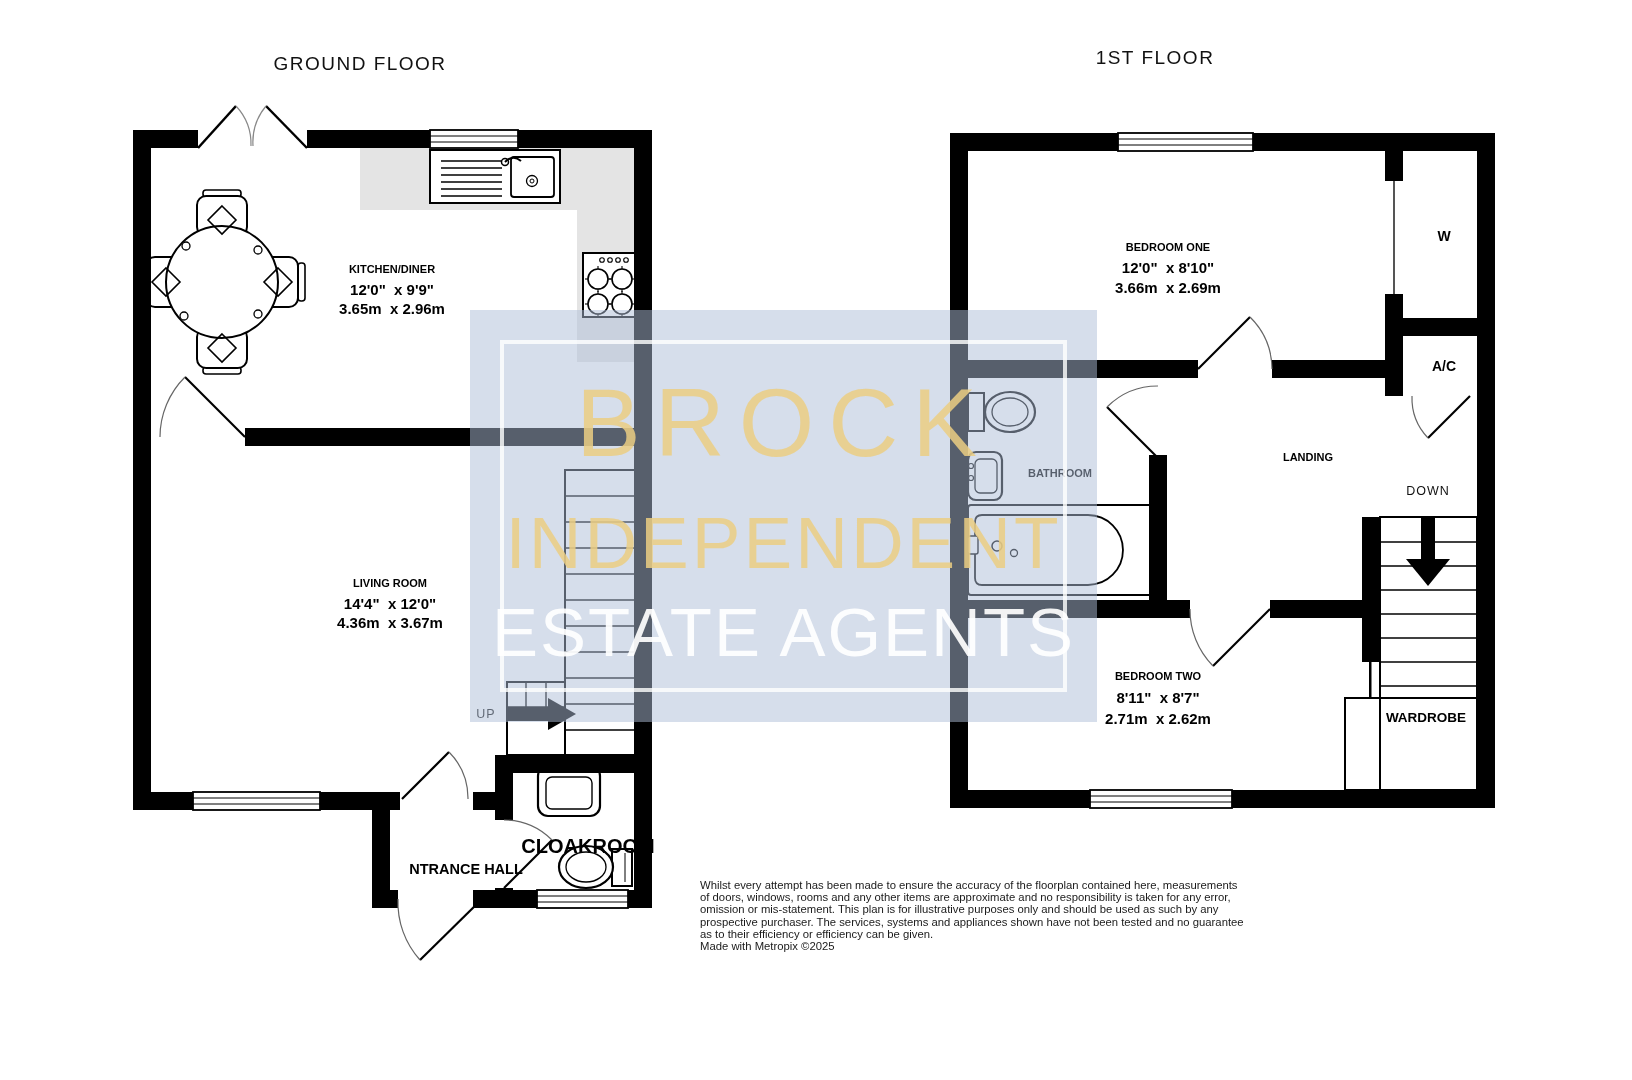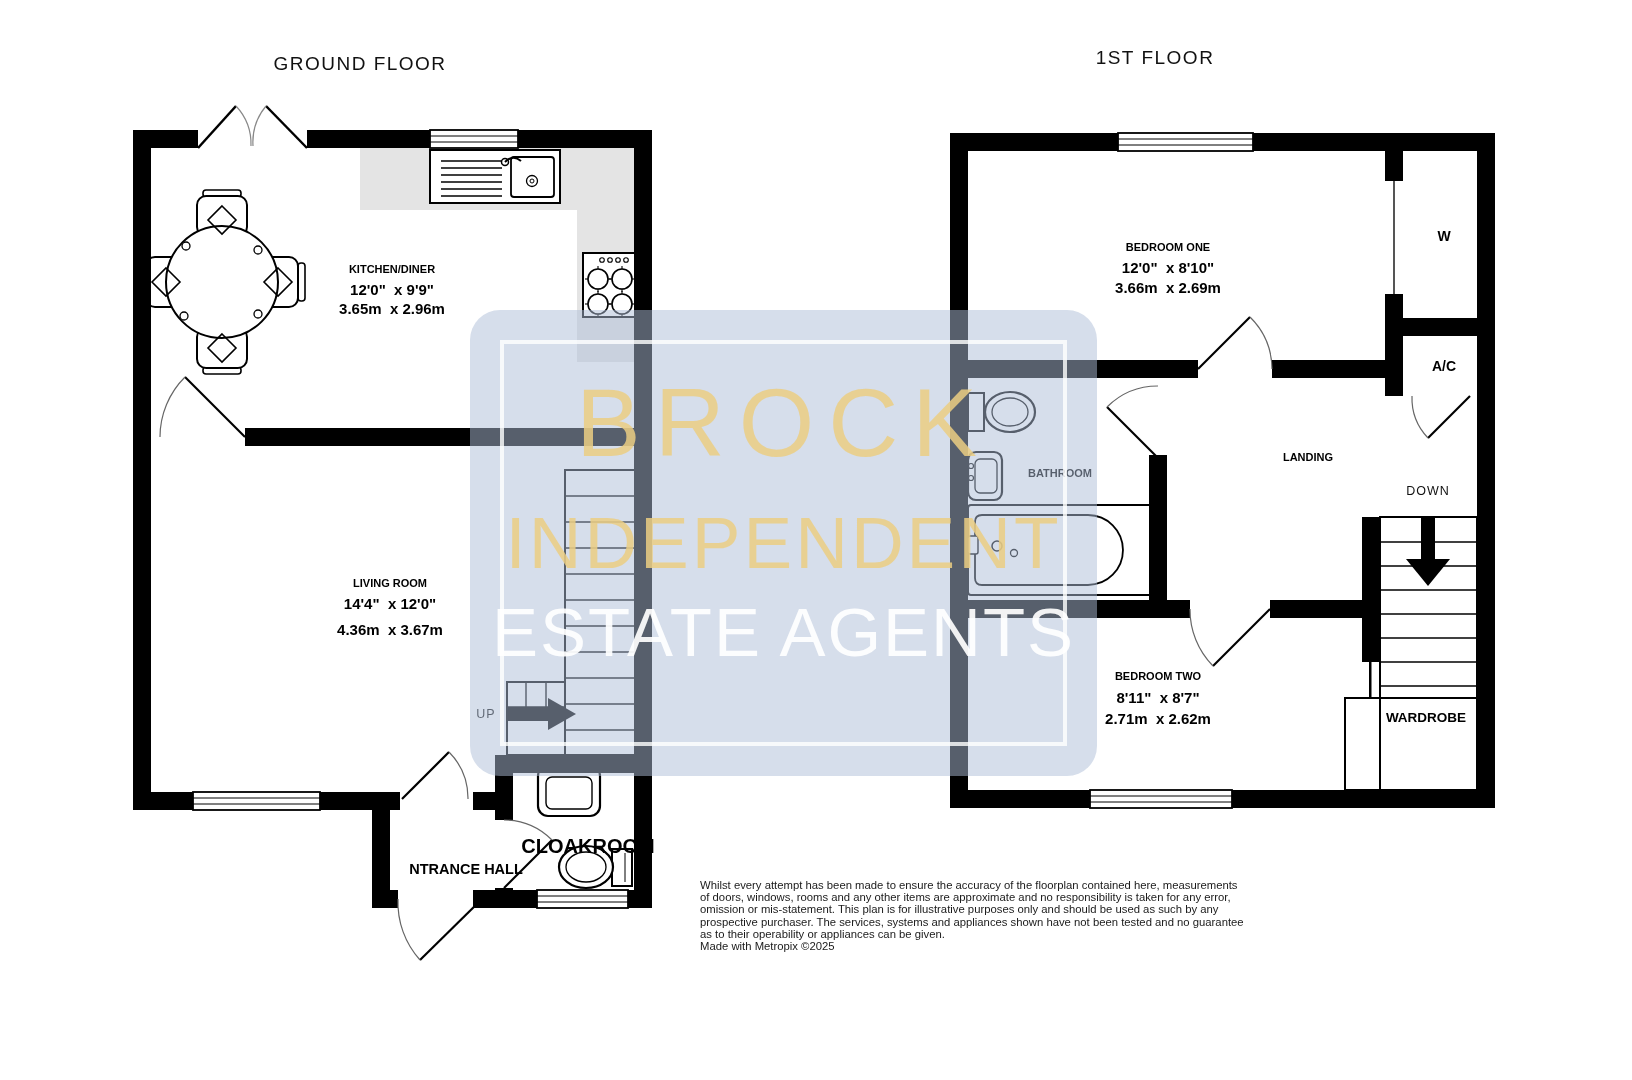--- a/index.html
+++ b/index.html
@@ -6,22 +6,22 @@
   #canvas{position:relative;width:1632px;height:1080px;background:#ffffff;overflow:hidden;
           font-family:"Liberation Sans", sans-serif;}
   #plan-svg{position:absolute;left:0;top:0;}
   .label{position:absolute;transform:translate(-50%,-50%);white-space:pre;color:#000;
          font-family:"Liberation Sans", sans-serif;}
   .floor-title{font-size:19px;letter-spacing:1.5px;color:#111;font-weight:400;}
   .room-name{font-size:11px;font-weight:bold;}
   .room-dim{font-size:15px;font-weight:bold;}
   .small-label{font-size:12.5px;letter-spacing:1px;color:#111;}
   .closet-label{font-size:14px;font-weight:bold;}
-  .watermark{position:absolute;left:470px;top:310px;width:627px;height:466px;
-             background:rgba(174,189,215,0.5);pointer-events:none;border-radius:30px;}
+  .watermark{position:absolute;left:470px;top:310px;width:627px;height:412px;
+             background:rgba(174,189,215,0.5);pointer-events:none;}
   .watermark-border{position:absolute;left:30px;top:30px;right:30px;bottom:30px;
              border:4px solid rgba(255,255,255,0.8);}
   .wm-line{position:absolute;width:100%;text-align:center;line-height:1;font-weight:300;}
   .wm-line1{top:64px;font-size:97px;letter-spacing:14px;color:rgba(235,206,130,0.85);}
   .wm-line2{top:196px;font-size:73px;letter-spacing:3px;color:rgba(235,206,130,0.85);}
   .wm-line3{top:288px;font-size:69px;letter-spacing:2px;color:rgba(255,255,255,0.92);}
   .disclaimer{position:absolute;left:700px;top:879px;width:616px;text-align:left;
               font-size:11.3px;line-height:12.2px;color:#1a1a1a;}
 </style>
 </head>
@@ -307,21 +307,21 @@
 
   <div class="label floor-title" style="left:360px;top:64px;">GROUND FLOOR</div>
   <div class="label floor-title" style="left:1155px;top:58px;">1ST FLOOR</div>
 
   <div class="label room-name" style="left:392px;top:269px;">KITCHEN/DINER</div>
   <div class="label room-dim" style="left:392px;top:289px;">12'0"  x 9'9"</div>
   <div class="label room-dim" style="left:392px;top:308px;text-align:right;">3.65m  x 2.96m</div>
 
   <div class="label room-name" style="left:390px;top:583px;">LIVING ROOM</div>
   <div class="label room-dim" style="left:390px;top:603px;">14'4"  x 12'0"</div>
-  <div class="label room-dim" style="left:390px;top:622px;margin-top:7px;">4.36m  x 3.67m</div>
+  <div class="label room-dim" style="left:390px;top:622px;">4.36m  x 3.67m</div>
 
   <div class="label small-label" style="left:486px;top:714px;">UP</div>
   <div class="label room-name" style="left:588px;top:846px;font-size:20px;">CLOAKROOM</div>
   <div class="label room-name" style="left:466px;top:869px;font-size:14.5px;">NTRANCE HALL</div>
 
   <div class="label room-name" style="left:1168px;top:247px;">BEDROOM ONE</div>
   <div class="label room-dim" style="left:1168px;top:267px;">12'0"  x 8'10"</div>
   <div class="label room-dim" style="left:1168px;top:287px;">3.66m  x 2.69m</div>
 
   <div class="label closet-label" style="left:1444px;top:236px;">W</div>
@@ -341,17 +341,17 @@
     <div class="wm-line wm-line1">BROCK</div>
     <div class="wm-line wm-line2">INDEPENDENT</div>
     <div class="wm-line wm-line3">ESTATE AGENTS</div>
   </div>
 
   <div class="disclaimer">
     <div>Whilst every attempt has been made to ensure the accuracy of the floorplan contained here, measurements</div>
     <div>of doors, windows, rooms and any other items are approximate and no responsibility is taken for any error,</div>
     <div>omission or mis-statement. This plan is for illustrative purposes only and should be used as such by any</div>
     <div>prospective purchaser. The services, systems and appliances shown have not been tested and no guarantee</div>
-    <div>as to their operability or appliances can be given.</div>
+    <div>as to their efficiency or efficiency can be given.</div>
     <div>Made with Metropix ©2025</div>
   </div>
 
 </div>
 
 </body></html>

